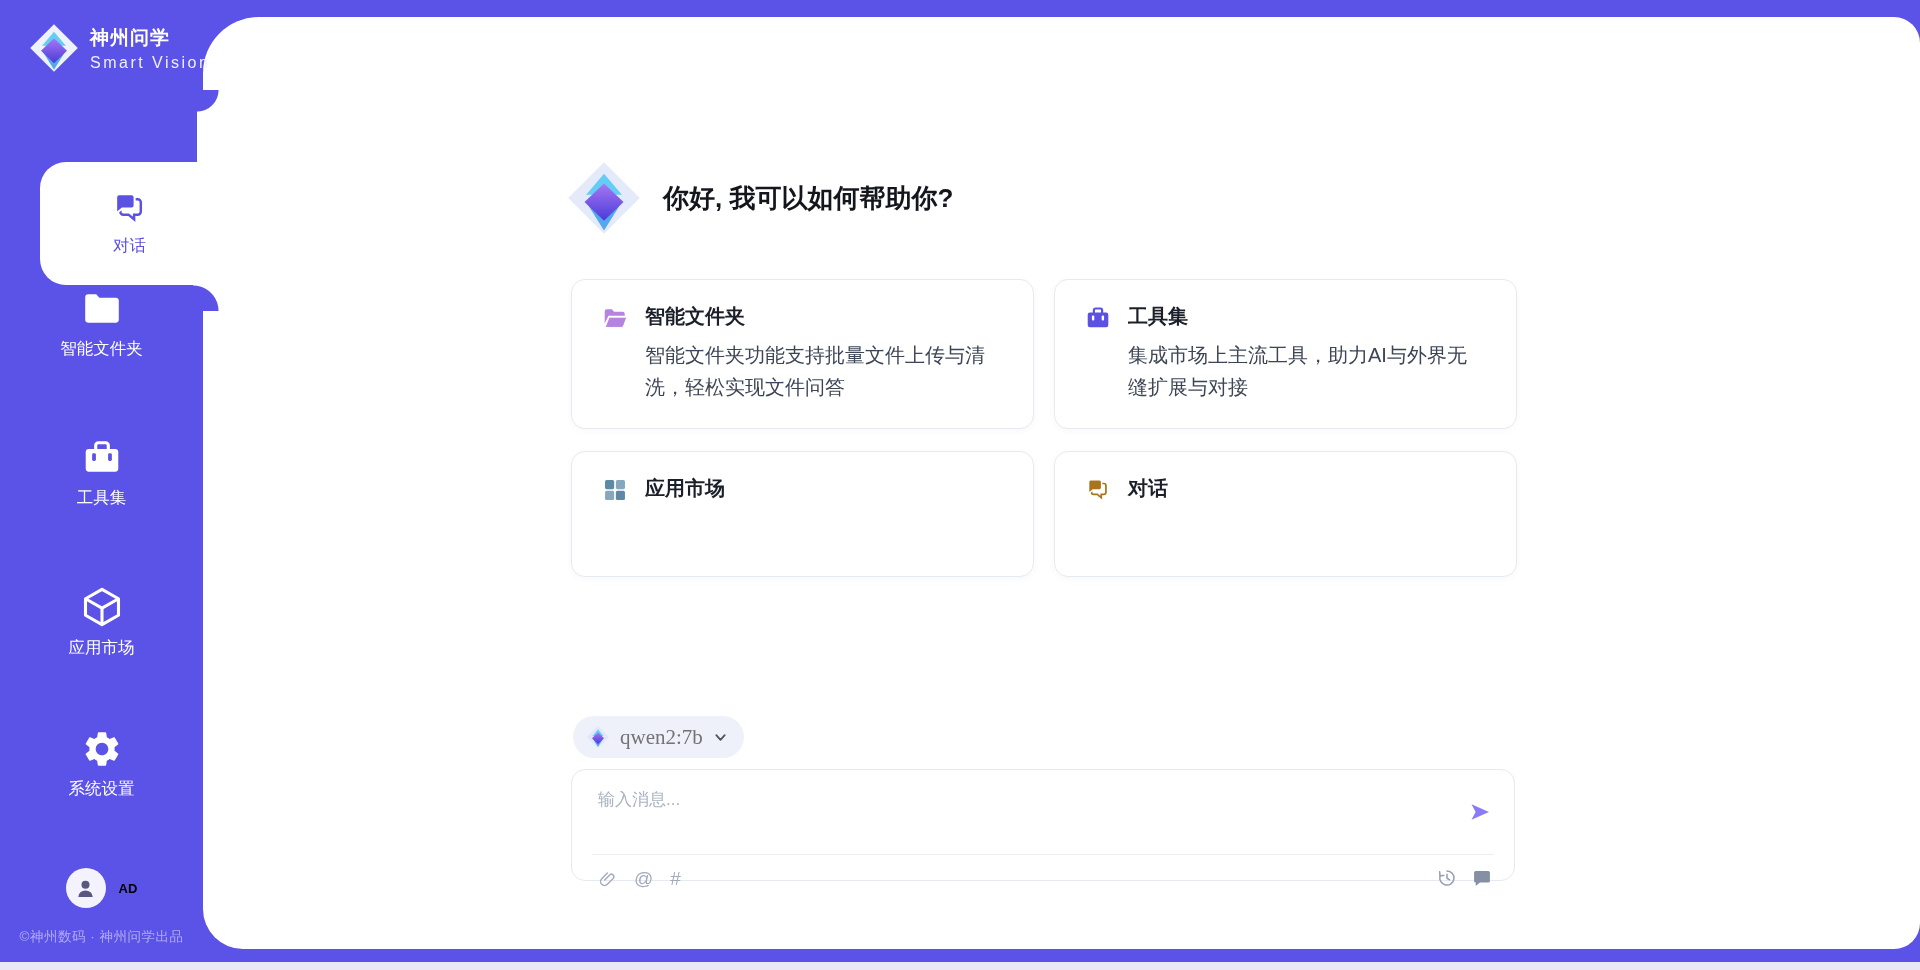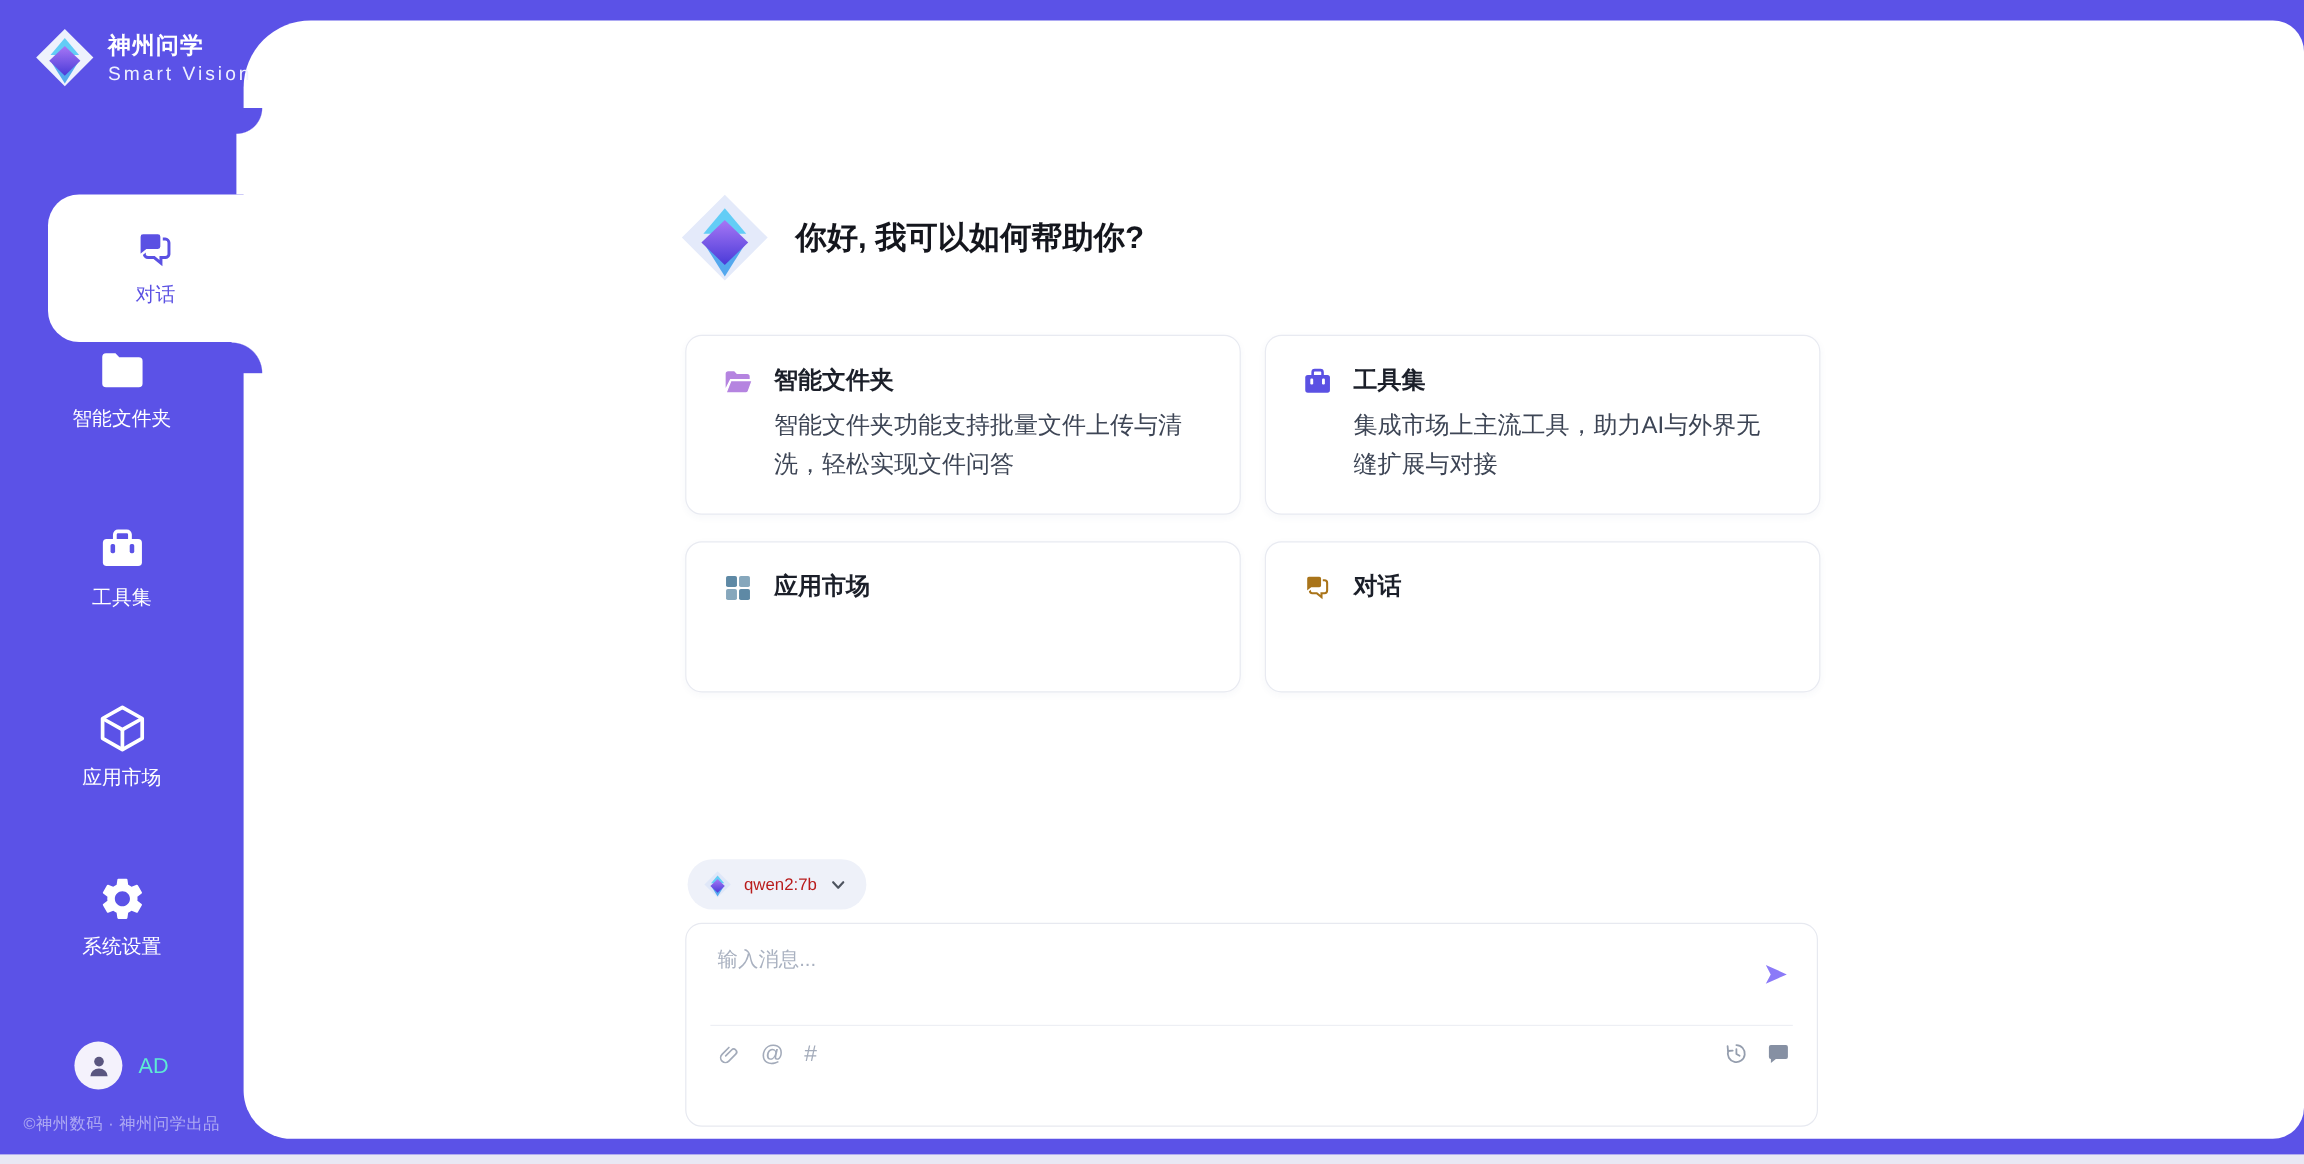--- a/index.html
+++ b/index.html
@@ -33,21 +33,21 @@
   }
   .nav-item {
     position:absolute; left:0; width:203px; text-align:center; color:#fff; cursor:pointer;
     display:flex; flex-direction:column; align-items:center;
   }
   .nav-label { font-size:16.5px; margin-top:8px; display:block; }
   .nav-item svg, .nav-active svg { display:block; }
 
   .user { position:absolute; top:868px; left:0; width:203px; display:flex; align-items:center; justify-content:center; gap:13px; cursor:pointer; }
   .avatar { width:40px; height:40px; border-radius:50%; background:#f4f2fc; display:flex; align-items:center; justify-content:center; }
-  .user-name { color:#5eead4; font-size:18px; font-weight:400; }
+  .user-name { color:#000000; font-size:13px; font-weight:700; }
   .side-footer { position:absolute; top:928px; left:0; width:203px; text-align:center; color:rgba(255,255,255,0.5); font-size:13.5px; letter-spacing:0.5px; }
 
   
   .panel {
     position:absolute; left:203px; top:17px; width:1717px; height:932px;
     background:#fff; border-radius:56px 26px 26px 40px; z-index:1;
   }
   .bottom-strip { position:absolute; left:0; right:0; bottom:0; height:8px; background:#e9e8f4; z-index:3; }
 
   .greeting { position:absolute; left:362px; top:142px; display:flex; align-items:center; gap:20px; }
@@ -65,24 +65,24 @@
   .ic-folder-open { color:#b584e0; }
   .ic-briefcase  { color:#5b51e3; }
   .ic-grid       { color:#5e89a5; }
   .ic-chat-gold  { color:#a9741a; }
 
   .model-pill {
     position:absolute; left:370px; top:699px; height:42px; border-radius:21px;
     background:#eef1f9; display:inline-flex; align-items:center; gap:10px;
     padding:0 16px 0 13px; cursor:pointer;
   }
-  .model-name { font-size:14px; color:#b91c1c; }
+  .model-name { font-size:21px; color:#737373;font-family:Liberation Serif, serif; }
 
   .composer {
-    position:absolute; left:368px; top:752px; width:944px; height:170px;
+    position:absolute; left:368px; top:752px; width:944px; height:112px;
     background:#fff; border:1px solid #e7e9f0; border-radius:14px;
   }
   .msg-input {
     position:absolute; left:26px; top:20px; width:800px; border:none; outline:none;
     font-size:17px; color:#333a46; background:transparent;
     font-family:"Liberation Sans","DejaVu Sans",sans-serif;
   }
   .msg-input::placeholder { color:#a9b1c0; }
   .send-btn { position:absolute; right:22px; top:30px; width:24px; height:24px; cursor:pointer; }
   .divider { position:absolute; left:20px; right:20px; top:84px; height:1px; background:#edeff4; }

